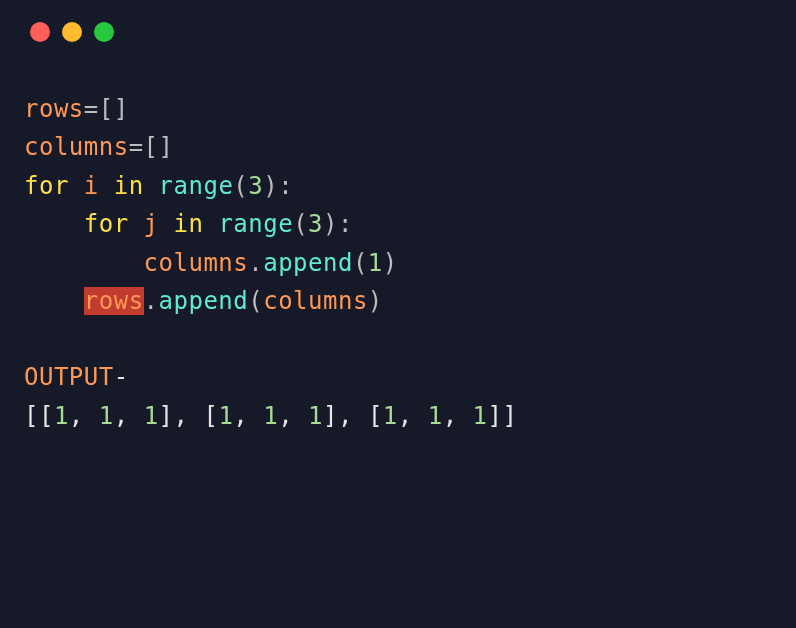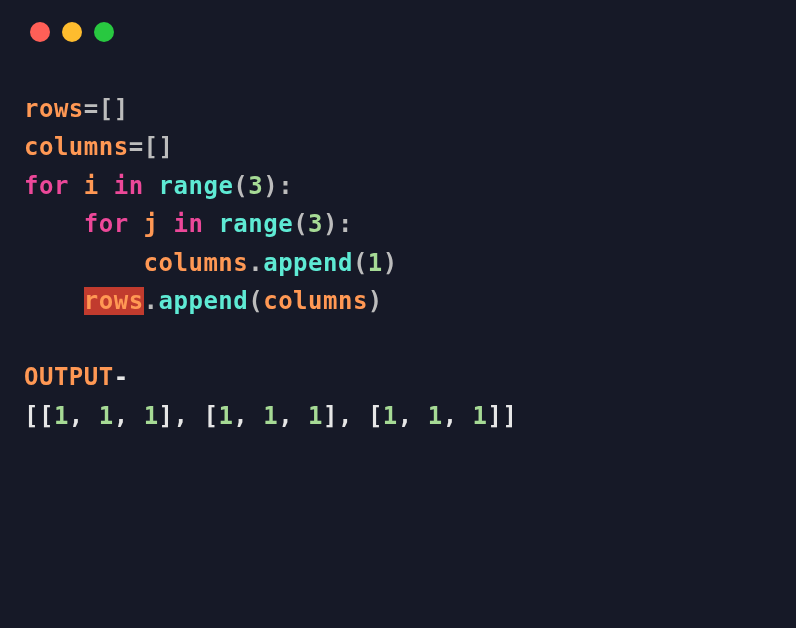--- a/index.html
+++ b/index.html
@@ -28,27 +28,26 @@
       height: 20px;
       border-radius: 50%;
     }
     .dot-red { background: #ff5f57; }
     .dot-yellow { background: #febc2e; }
     .dot-green { background: #28c840; }
     .code-area {
       padding: 48px 24px 0 24px;
       white-space: pre;
       letter-spacing: 0.5px;
-      font-weight: bold;
     }
     .c-var { color: #ff9854; }
     .c-op { color: #bcbcbc; }
     .c-punct { color: #bcbcbc; }
     .c-punct-white { color: #e6e6e6; }
-    .c-kw { color: #ec4899; }
+    .c-kw { color: #fde047; }
     .c-func { color: #5eead4; }
     .c-num { color: #a6da95; }
     .c-highlight {
       background: #c13b2e;
       color: #ff9854;
     }
     .c-out { color: #e6e6e6; }
     .blank { height: 38px; }
   </style>
 </head>

